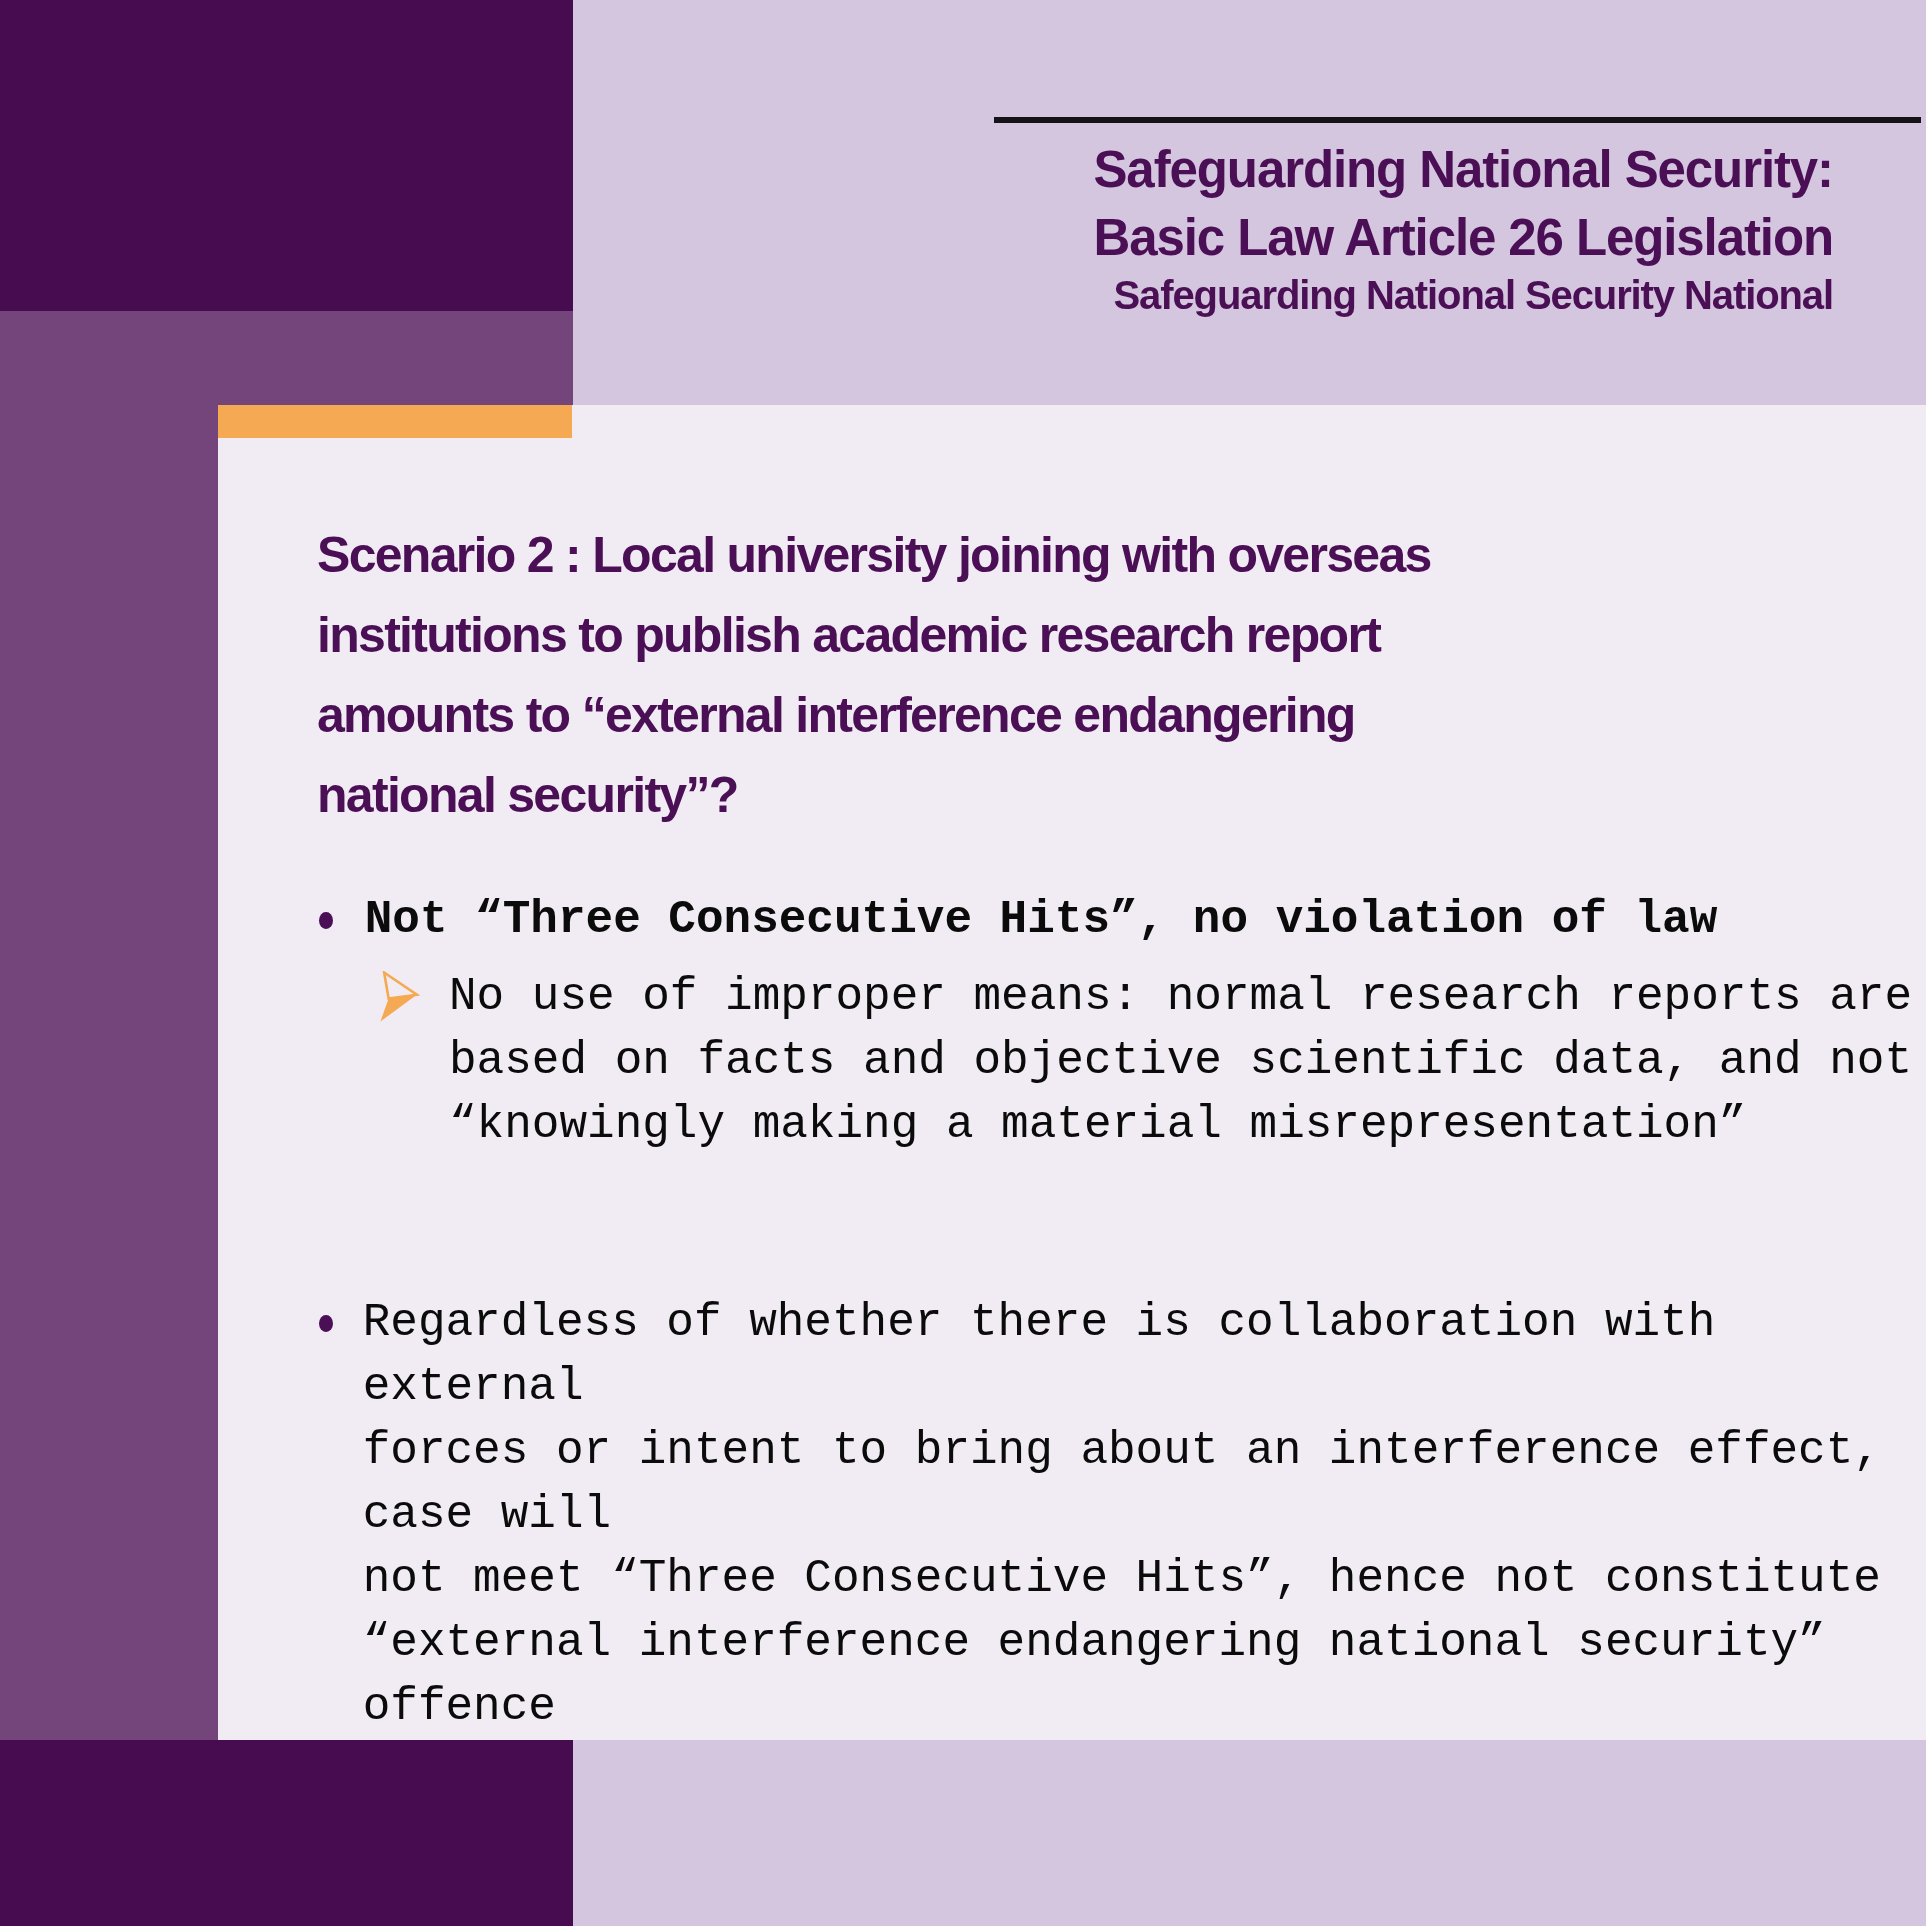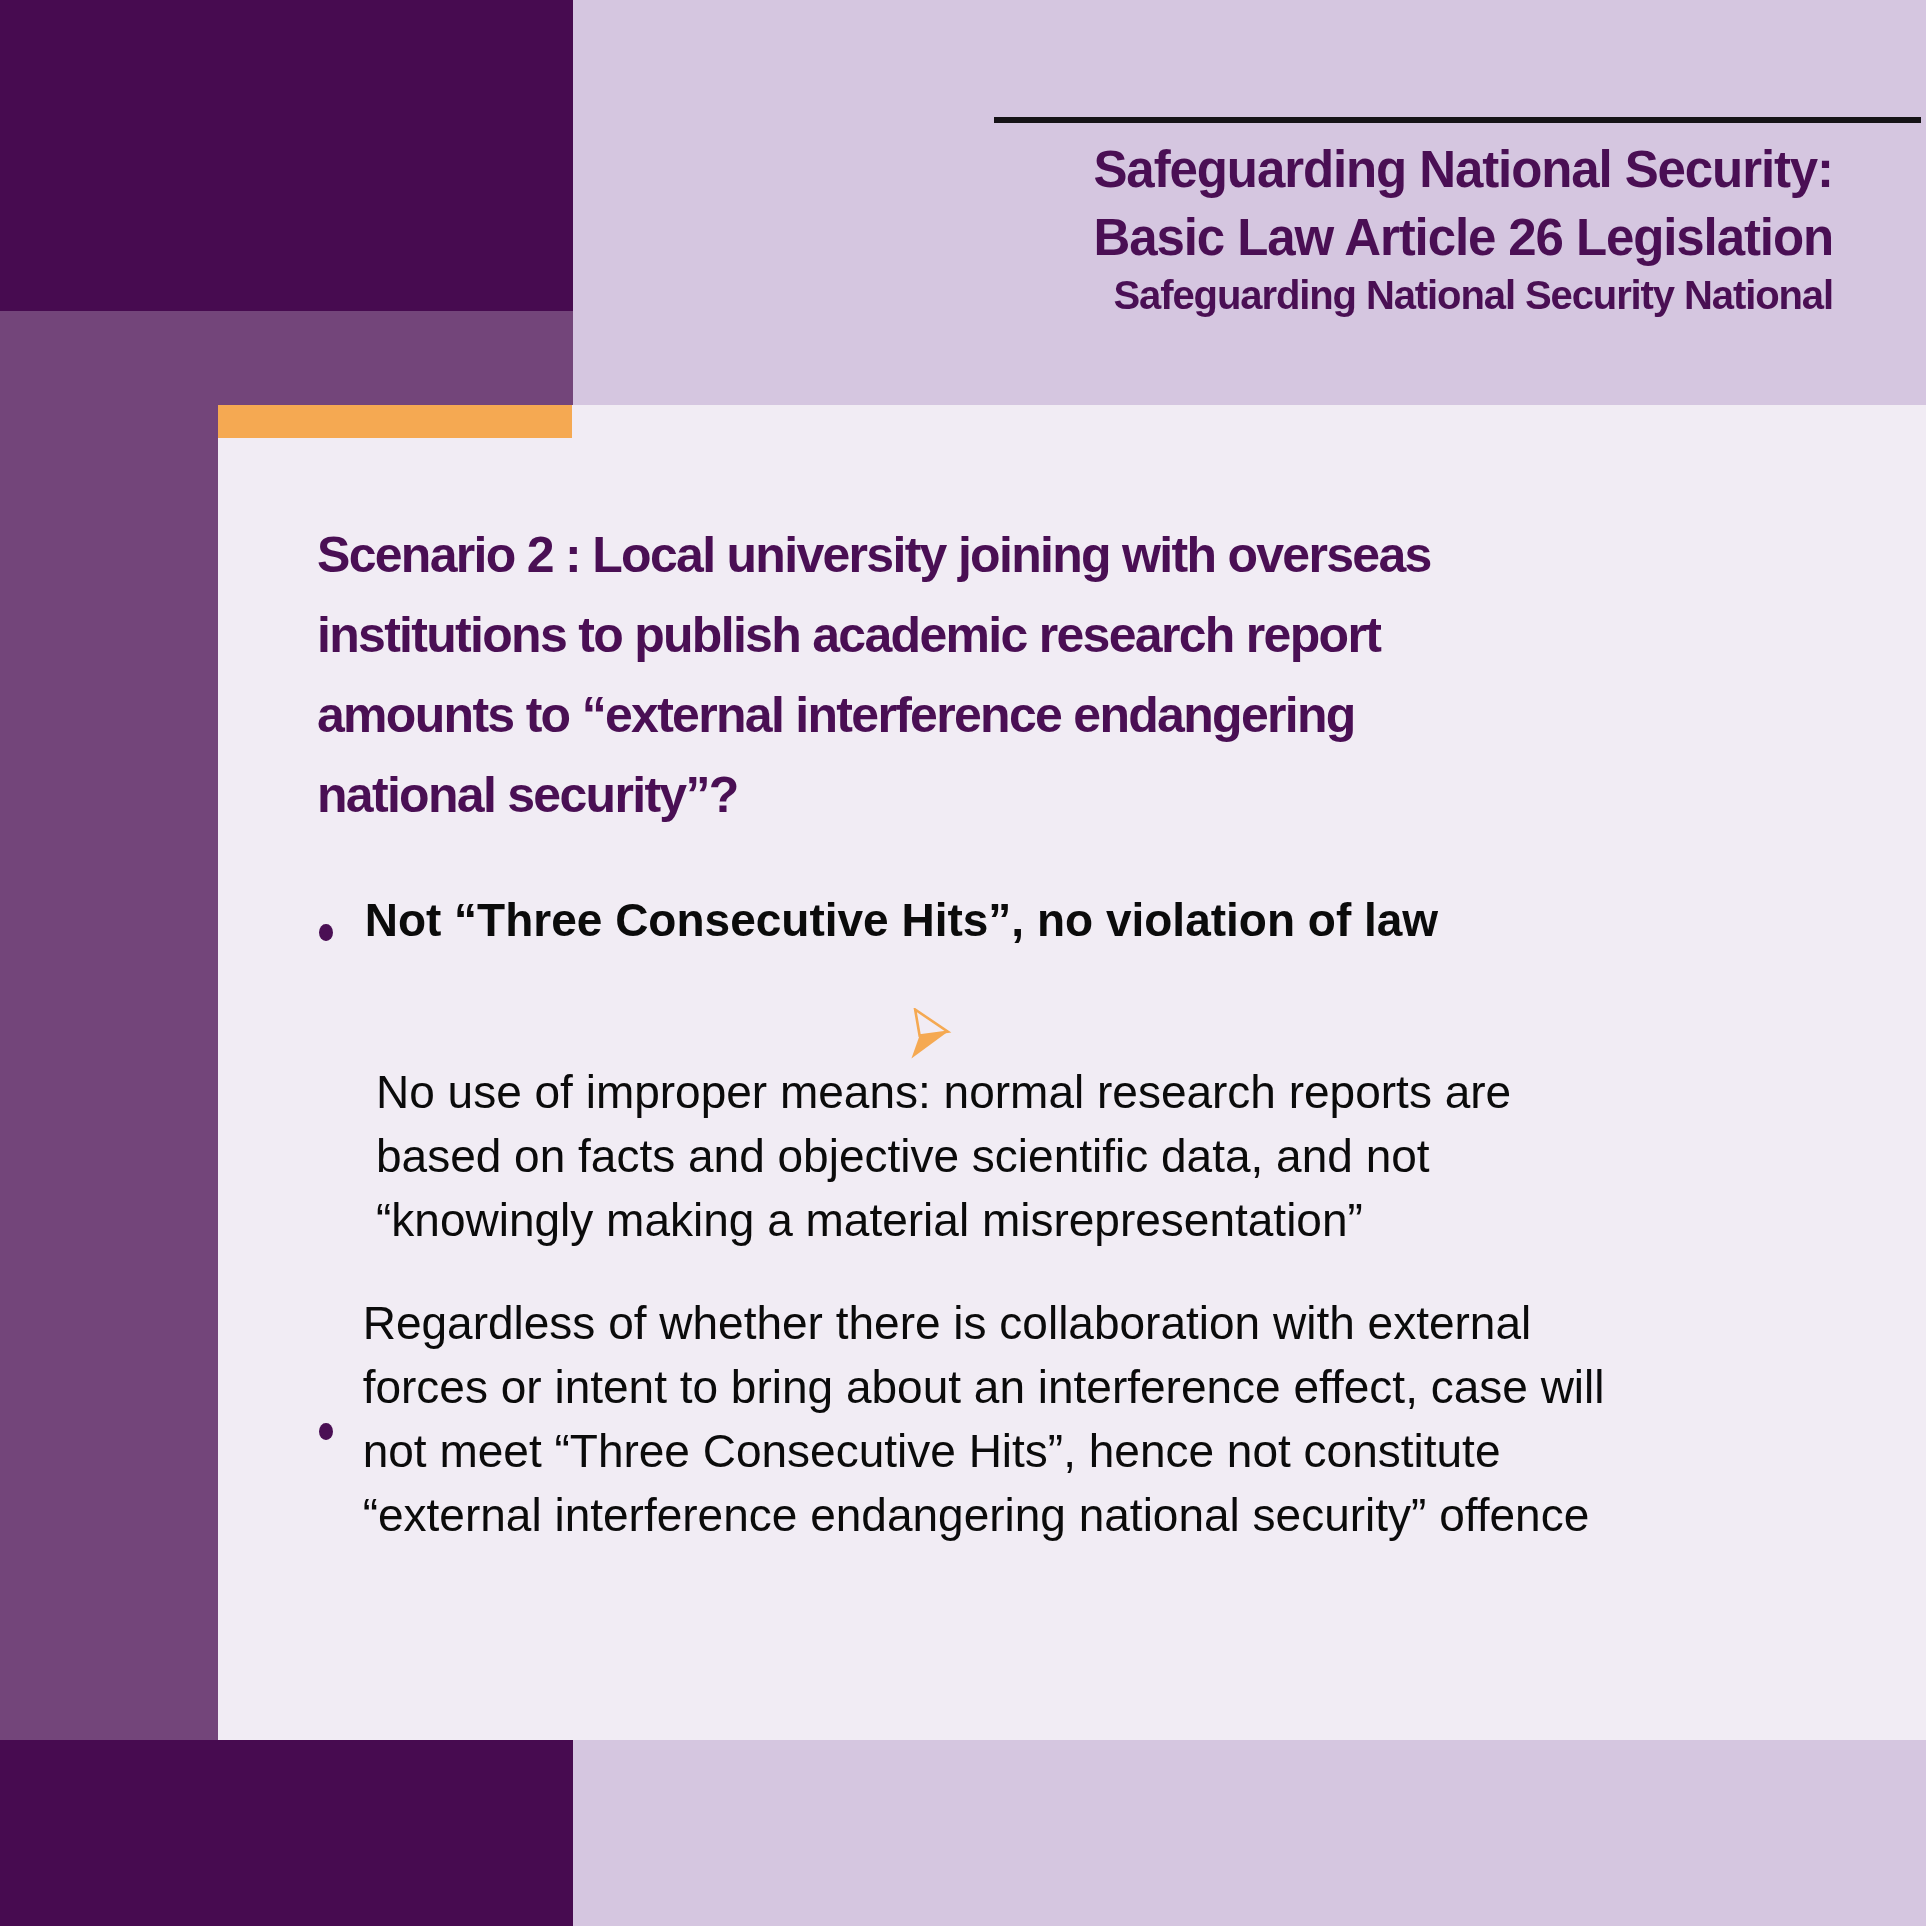--- a/index.html
+++ b/index.html
@@ -32,33 +32,33 @@
 
   
   #title-block {
     left: 317px; top: 515px; width: 1608px;
     color: #4A0F54; font-weight: bold;
     font-size: 50px; line-height: 80px; letter-spacing: -1.7px;
     white-space: pre-line;
   }
 
   
-  .bullet-row { position: absolute; display: flex; align-items: center; }
+  .bullet-row { position: absolute; display: flex; align-items: flex-start; font-family: Liberation Mono, monospace; }
   .bullet-text {
     white-space: pre-line; color: #0B0B0B;
     font-size: 46px; line-height: 64px;
   }
   .bold { font-weight: bold; }
   .dot-marker {
     width: 13.7px; height: 17px; border-radius: 50%;
     background: #4A0F54; flex: 0 0 auto;
   }
   #bullet1-row { left: 319px; top: 888px; }
   #bullet1-row .dot-marker { margin: 24px 32px 0 0; }
-  #sub1-row { left: 376px; top: 1002px; flex-direction: column; }
+  #sub1-row { left: 376px; top: 965px; }
   #sub2-row { left: 376px; top: 1185px; }
   .arrow-marker { flex: 0 0 auto; margin: 5.7px 27px 0 0; }
   #bullet2-row { left: 319px; top: 1291px; }
   #bullet2-row .dot-marker { margin: 24px 30px 0 0; }
 </style>
 </head>
 <body>
 
 <div id="slide">
 

